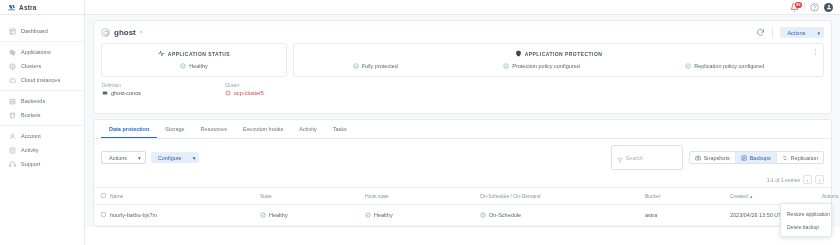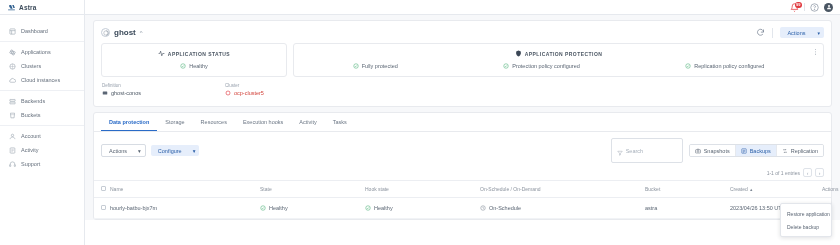--- a/index.html
+++ b/index.html
@@ -84,21 +84,21 @@
     overflow: hidden;
   }
 
   .card {
     background: #ffffff;
     border: 1px solid #e8eaee;
     border-radius: 3px;
   }
 
   
-  .app-card { padding: 6px 7px 10px 7px; }
+  .app-card { padding: 6px 7px 17px 7px; }
   .app-head { display: flex; align-items: center; }
   .app-title-wrap { display: flex; align-items: center; gap: 4px; }
   .app-avatar {
     width: 9px; height: 9px; border-radius: 50%;
     border: 1px solid #c3cbd6; color: #8d98a5;
     display: flex; align-items: center; justify-content: center;
   }
   .app-title { font-size: 8px; font-weight: 700; color: #3b4a5a; }
   .chev-up { color: #8d98a5; font-size: 6px; line-height: 1; }
   .app-head-right { margin-left: auto; display: flex; align-items: center; gap: 7px; }

